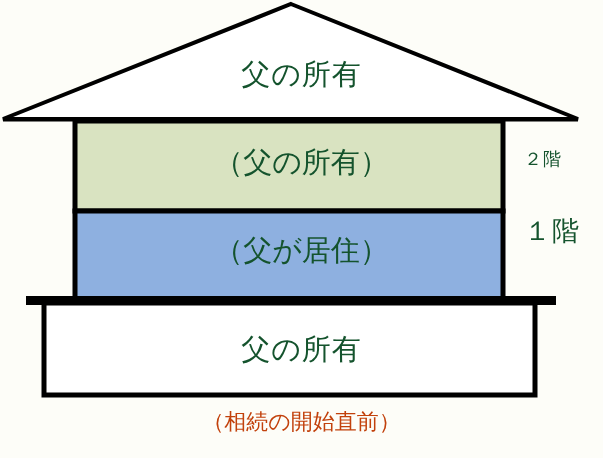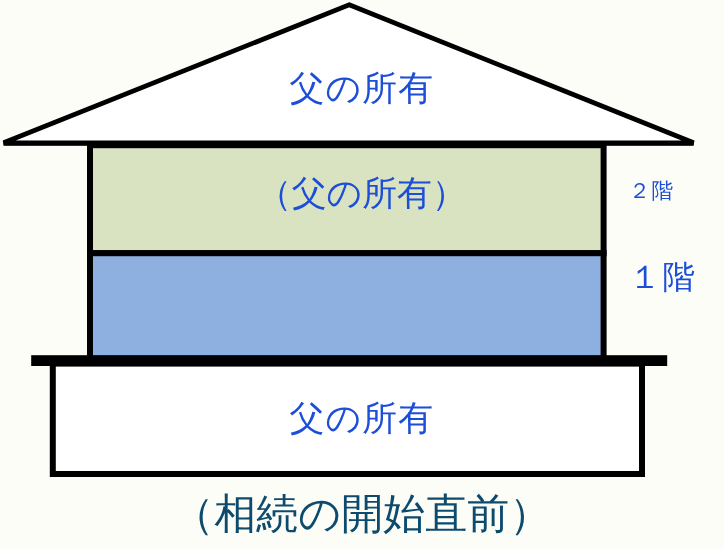--- a/index.html
+++ b/index.html
@@ -33,21 +33,21 @@
     height: 458px;
     display: block;
   }
 
   
   .txt {
     position: absolute;
     margin: 0;
     padding: 0;
     white-space: nowrap;
-    color: #1d4ed8;
+    color: #14532d;
     font-weight: 400;
     line-height: 1;
   }
 
   .txt-center {
     left: 0;
     width: 603px;
     text-align: center;
   }
 
@@ -84,22 +84,22 @@
 
   #floor1-side-label {
     left: 524px;
     top: 218px;
     font-size: 27px;
     letter-spacing: 1px;
   }
 
   #caption {
     top: 411px;
-    font-size: 35px;
-    color: #0c4a6e;
+    font-size: 22px;
+    color: #c2410c;
     letter-spacing: 0px;
   }
 </style>
 </head>
 <body>
 
 <div id="diagram-root">
 
   <svg id="house-svg" viewBox="0 0 603 458" xmlns="http://www.w3.org/2000/svg">
 
@@ -114,20 +114,21 @@
 
     <rect x="26" y="296" width="530" height="9" fill="#000000"></rect>
 
     <rect x="44" y="303" width="491" height="92" fill="#ffffff" stroke="#000000" stroke-width="5"></rect>
   </svg>
 
   <div class="txt txt-center" id="roof-label">父の所有</div>
 
   <div class="txt txt-center" id="floor2-label">（父の所有）</div>
 
+  <div class="txt txt-center" id="floor1-label">（父が居住）</div>
 
   <div class="txt txt-center" id="foundation-label">父の所有</div>
 
   <div class="txt" id="floor2-side-label">２階</div>
 
   <div class="txt" id="floor1-side-label">１階</div>
 
   <div class="txt txt-center" id="caption">（相続の開始直前）</div>
 
 </div>

